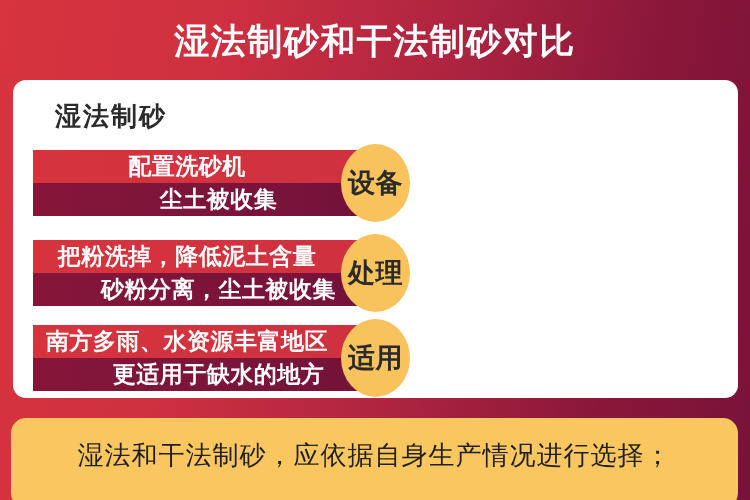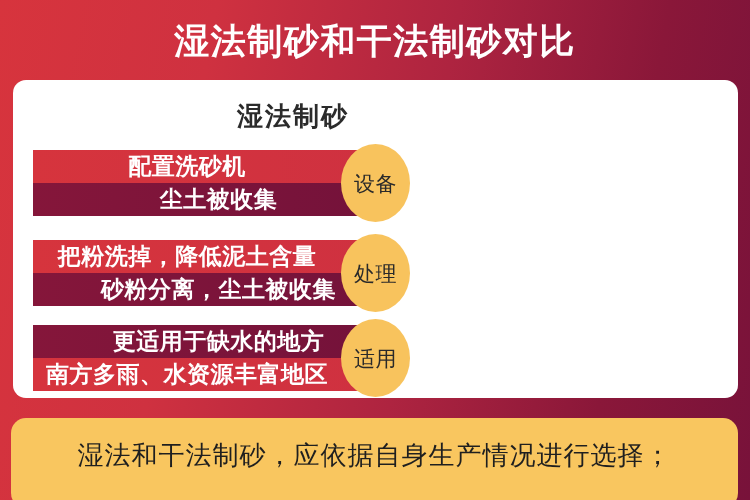--- a/index.html
+++ b/index.html
@@ -63,21 +63,21 @@
     height: 46px;
   }
   .col-header {
     position: absolute;
     top: 0;
     font-size: 26px;
     font-weight: bold;
     color: #2b2b2b;
     letter-spacing: 2px;
     white-space: nowrap;
-    text-align: right;
+    text-align: left;
     line-height: 40px;
   }
   #col-header-wet {
     left: 42px;
     width: 294px;
   }
   #col-header-dry {
     left: 390px;
     width: 294px;
   }
@@ -136,22 +136,22 @@
     height: 78px;
     border-radius: 50%;
     background: #f8c35d;
     display: flex;
     align-items: center;
     justify-content: center;
     z-index: 5;
   }
   .cmp-badge-label {
     color: #2a2a2a;
-    font-size: 21px;
-    font-weight: normal;
+    font-size: 27px;
+    font-weight: bold;
     letter-spacing: 0.5px;
     white-space: nowrap;
     line-height: 1;
   }
 
   
   #footer-note {
     position: absolute;
     left: 11px;
     top: 418px;
@@ -212,25 +212,25 @@
           <span class="cmp-text cmp-text-right">砂粉分离，尘土被收集</span>
         </div>
       </div>
       <div class="cmp-badge">
         <span class="cmp-badge-label">处理</span>
       </div>
     </div>
 
     <div class="cmp-row" id="cmp-row-2">
       <div class="cmp-bar">
+        <div class="cmp-half cmp-half-left">
+          <span class="cmp-text cmp-text-left">南方多雨、水资源丰富地区</span>
+        </div>
         <div class="cmp-half cmp-half-right">
           <span class="cmp-text cmp-text-right">更适用于缺水的地方</span>
-        </div>
-        <div class="cmp-half cmp-half-left">
-          <span class="cmp-text cmp-text-left">南方多雨、水资源丰富地区</span>
         </div>
       </div>
       <div class="cmp-badge">
         <span class="cmp-badge-label">适用</span>
       </div>
     </div>
 
   </div>
 
   <div id="footer-note">

